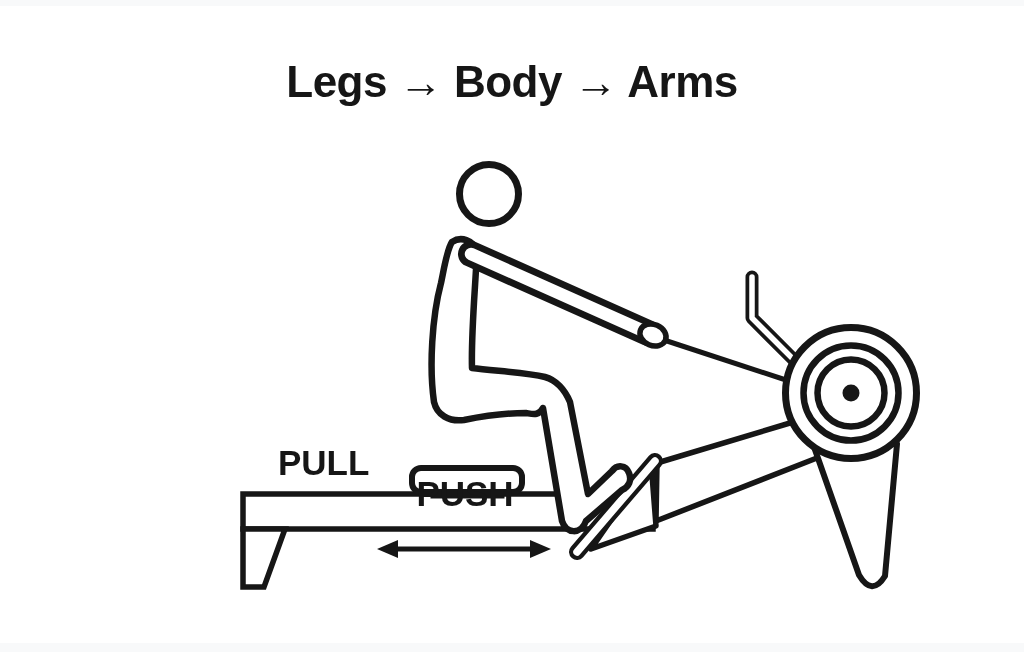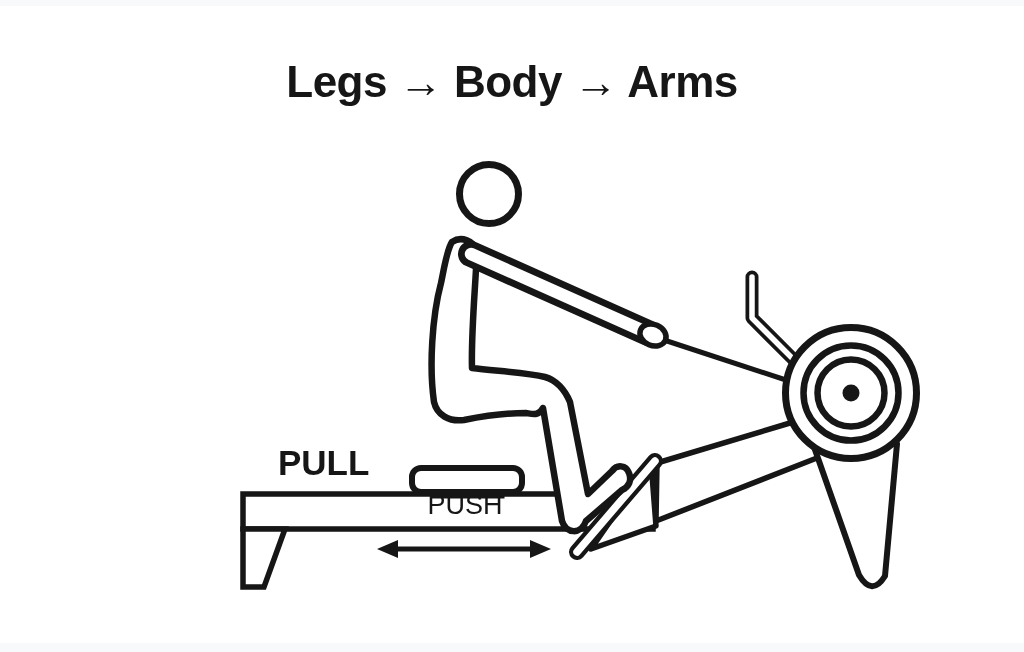--- a/index.html
+++ b/index.html
@@ -15,23 +15,23 @@
     text-align:center;
     font-size:44px;font-weight:700;letter-spacing:-0.5px;
     color:var(--ink,#161616);
   }
   .pull-label{
     position:absolute;left:278px;top:443px;width:126px;
     font-size:35px;font-weight:700;
     color:var(--ink,#161616);
   }
   .push-label{
-    position:absolute;left:408px;top:490px;width:114px;
+    position:absolute;left:408px;top:474px;width:114px;
     text-align:center;
-    font-size:27px;font-weight:400;
+    font-size:35px;font-weight:700;
     color:var(--ink,#161616);
   }
   svg.diagram{position:absolute;left:0;top:0;}
   .wf{fill:#ffffff;stroke:var(--ink,#161616);}
   .ink-line{stroke:var(--ink,#161616);fill:none;}
   .ink-fill{fill:var(--ink,#161616);stroke:none;}
   .hollow-outer{stroke:var(--ink,#161616);fill:none;stroke-linecap:round;stroke-linejoin:round;}
   .hollow-inner{stroke:#ffffff;fill:none;stroke-linecap:round;stroke-linejoin:round;}
 </style>
 </head>

